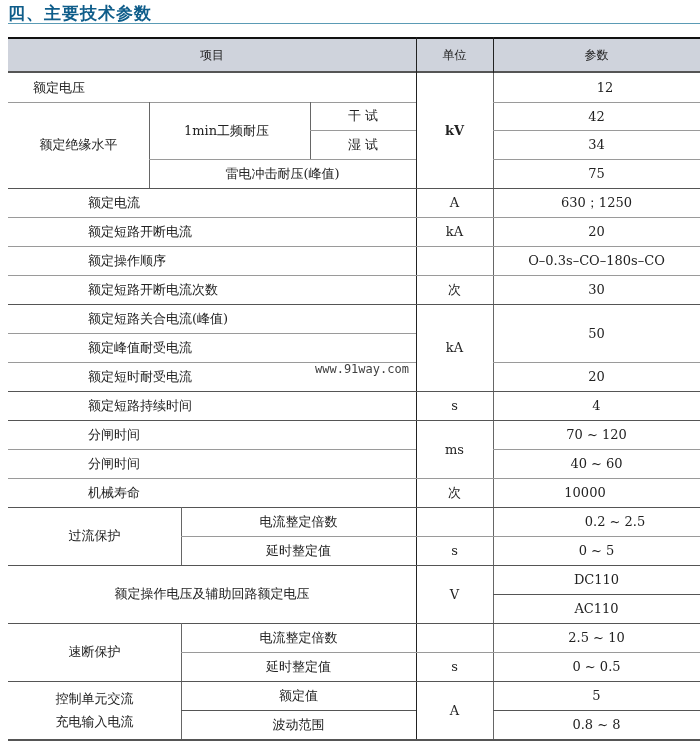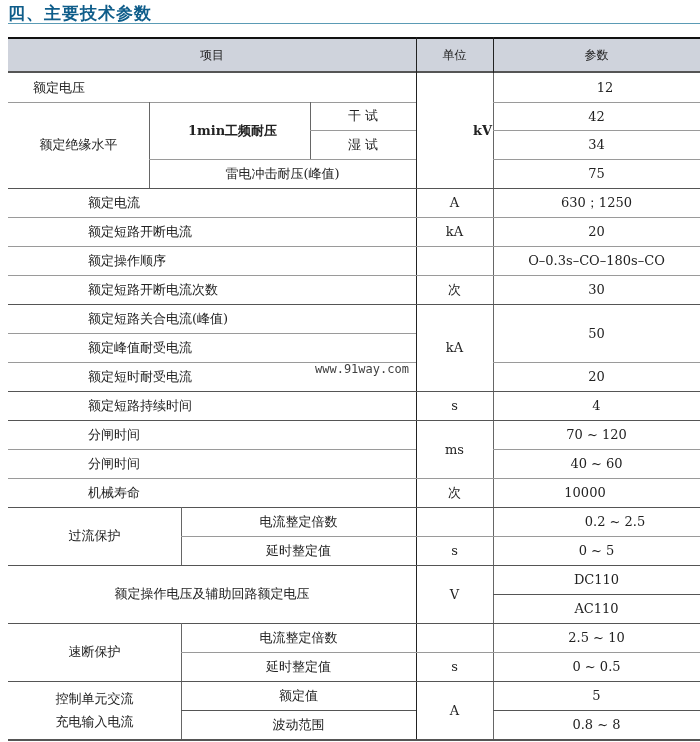--- a/index.html
+++ b/index.html
@@ -41,28 +41,28 @@
   <div class="vl dark" style="left:408px;top:36px;height:666px;"></div>
   <div class="vl" style="left:485px;top:36px;height:666px;"></div>
 
   <div class="c left" style="left:0;top:36px;width:408px;height:29px;">额定电压</div>
   <div class="c" style="left:485px;top:36px;width:207px;height:29px;padding-left:17px;">12</div>
   <div class="hl" style="left:0;width:408px;top:65px;"></div>
   <div class="hl" style="left:485px;width:207px;top:65px;"></div>
 
   <div class="c" style="left:0;top:65px;width:141px;height:86px;">额定绝缘水平</div>
   <div class="vl" style="left:141px;top:65px;height:86px;"></div>
-  <div class="c" style="left:144px;top:65px;width:161px;height:57px;font-weight:bold;">1min工频耐压</div>
+  <div class="c" style="left:138px;top:65px;width:161px;height:57px;">1min工频耐压</div>
   <div class="vl" style="left:302px;top:65px;height:57px;"></div>
   <div class="c" style="left:302px;top:65px;width:106px;height:28px;">干 试</div>
   <div class="hl" style="left:302px;width:106px;top:93px;"></div>
   <div class="c" style="left:302px;top:93px;width:106px;height:29px;">湿 试</div>
   <div class="hl" style="left:141px;width:267px;top:122px;"></div>
   <div class="c" style="left:141px;top:122px;width:267px;height:29px;">雷电冲击耐压(峰值)</div>
-  <div class="c" style="left:408px;top:36px;width:77px;height:115px;font-weight:bold;margin-left:28px;">kV</div>
+  <div class="c" style="left:408px;top:36px;width:77px;height:115px;font-weight:bold;">kV</div>
   <div class="c" style="left:485px;top:65px;width:207px;height:28px;">42</div>
   <div class="hl" style="left:485px;width:207px;top:93px;"></div>
   <div class="c" style="left:485px;top:93px;width:207px;height:29px;">34</div>
   <div class="hl" style="left:485px;width:207px;top:122px;"></div>
   <div class="c" style="left:485px;top:122px;width:207px;height:29px;">75</div>
   <div class="hl dark" style="left:0;width:692px;top:151px;"></div>
 
   <div class="c left2" style="left:0;top:151px;width:408px;height:29px;">额定电流</div>
   <div class="c" style="left:408px;top:151px;width:77px;height:29px;">A</div>
   <div class="c" style="left:485px;top:151px;width:207px;height:29px;">630；1250</div>

